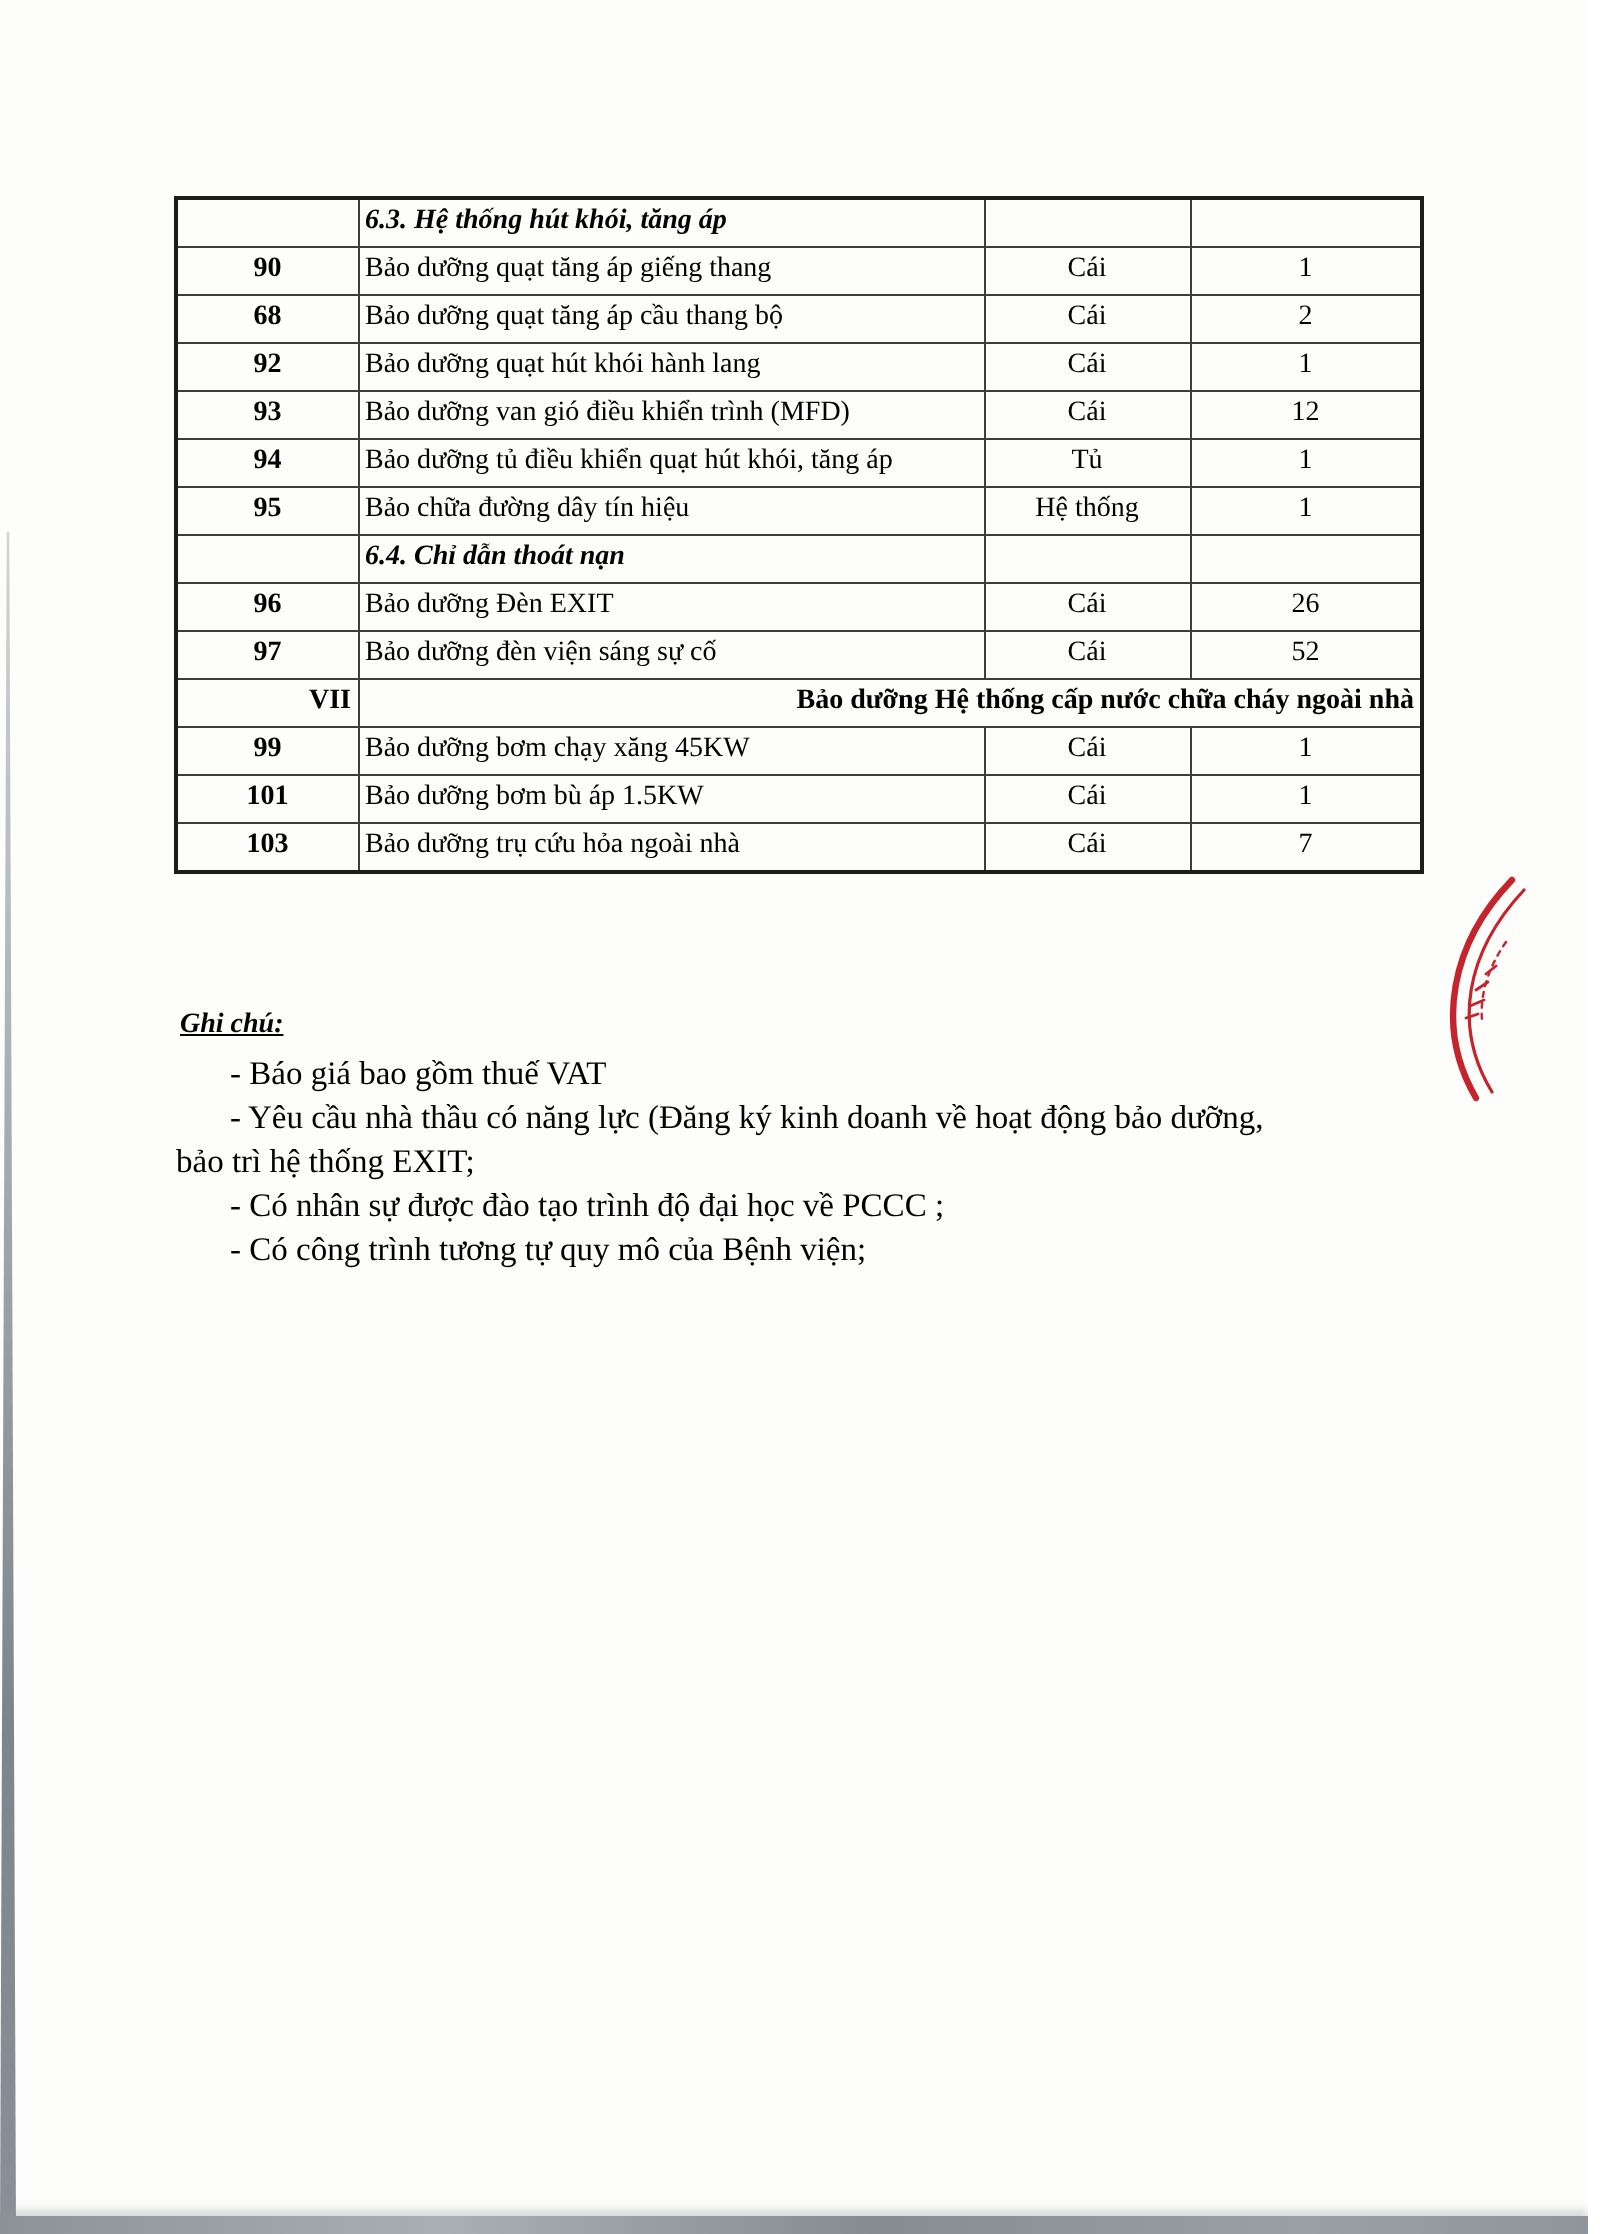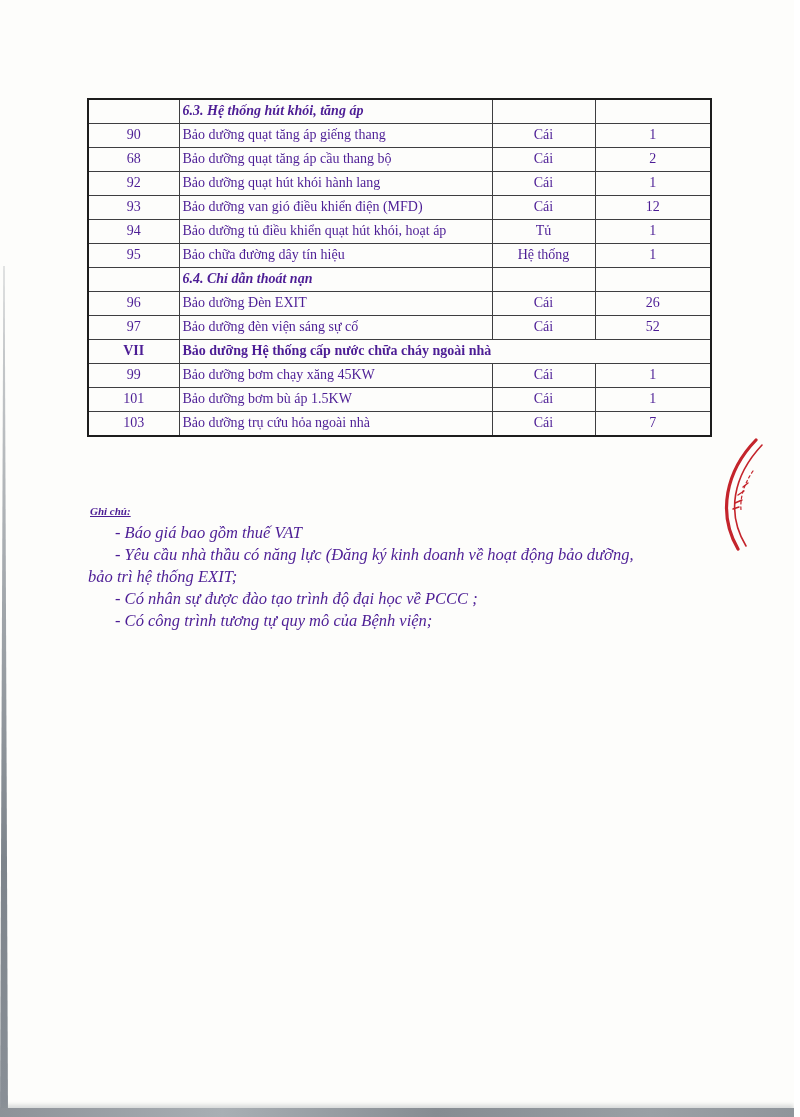--- a/index.html
+++ b/index.html
@@ -1,44 +1,44 @@
 <!DOCTYPE html>
 <html><head>
 <meta charset="utf-8">
 <style>
   html,body{margin:0;padding:0;background:#ffffff;}
   .page{
     position:relative;width:794px;height:1117px;background:#fdfdfb;
-    font-family:"Liberation Serif","DejaVu Serif",serif;color:#4c1d95;overflow:hidden;
+    font-family:"Liberation Serif","DejaVu Serif",serif;color:#000000;overflow:hidden;
   }
   
   table.doc{
     position:absolute;left:87px;top:98px;width:623px;
     border-collapse:collapse;table-layout:fixed;
     border:2px solid #1d1d1d;
   }
   table.doc td{
     border:1px solid #3e3e40;
     font-size:14px;line-height:1.18;vertical-align:middle;
     padding:1px 3px;height:21px;
     word-wrap:break-word;
   }
-  .c-no{text-align:center;}
+  .c-no{text-align:center;font-weight:bold;}
   .c-name{padding-left:7px;padding-right:3px;}
   .c-unit{text-align:center;}
   .c-qty{text-align:center;}
   .row-subsection .c-name{font-weight:700;font-style:italic;}
-  .row-section td{font-weight:700;}
+  .row-section td{font-weight:700;text-align:right;}
   
   .notes{position:absolute;left:88px;top:505px;width:660px;}
   .notes-heading{
-    font-size:11px;font-weight:700;font-style:italic;
+    font-size:14px;font-weight:700;font-style:italic;
     text-decoration:underline;margin:0 0 5px 2px;
   }
-  .note-line{font-style:italic;font-size:16.5px;line-height:22px;white-space:nowrap;}
+  .note-line{font-size:16.5px;line-height:22px;white-space:nowrap;}
   .note-line.indent{padding-left:27px;}
   
   .stamp{position:absolute;left:702px;top:437px;width:75px;height:115px;}
   
   .scan-left{
     position:absolute;left:0;top:266px;bottom:0;width:8px;
     background:linear-gradient(180deg,rgba(128,134,141,0.35),#7d848b 70%,#8a9097);
     clip-path:polygon(42% 0,58% 0,100% 100%,0 100%);
   }
   .scan-bottom{
@@ -79,27 +79,27 @@
           <td class="c-qty">2</td>
         </tr>
         <tr class="row-item">
           <td class="c-no">92</td>
           <td class="c-name">Bảo dưỡng quạt hút khói hành lang</td>
           <td class="c-unit">Cái</td>
           <td class="c-qty">1</td>
         </tr>
         <tr class="row-item">
           <td class="c-no">93</td>
-          <td class="c-name">Bảo dưỡng van gió điều khiển điện (MFD)</td>
+          <td class="c-name">Bảo dưỡng van gió điều khiển trình (MFD)</td>
           <td class="c-unit">Cái</td>
           <td class="c-qty">12</td>
         </tr>
         <tr class="row-item">
           <td class="c-no">94</td>
-          <td class="c-name">Bảo dưỡng tủ điều khiển quạt hút khói, hoạt áp</td>
+          <td class="c-name">Bảo dưỡng tủ điều khiển quạt hút khói, tăng áp</td>
           <td class="c-unit">Tủ</td>
           <td class="c-qty">1</td>
         </tr>
         <tr class="row-item">
           <td class="c-no">95</td>
           <td class="c-name">Bảo chữa đường dây tín hiệu</td>
           <td class="c-unit">Hệ thống</td>
           <td class="c-qty">1</td>
         </tr>
         <tr class="row-subsection">

